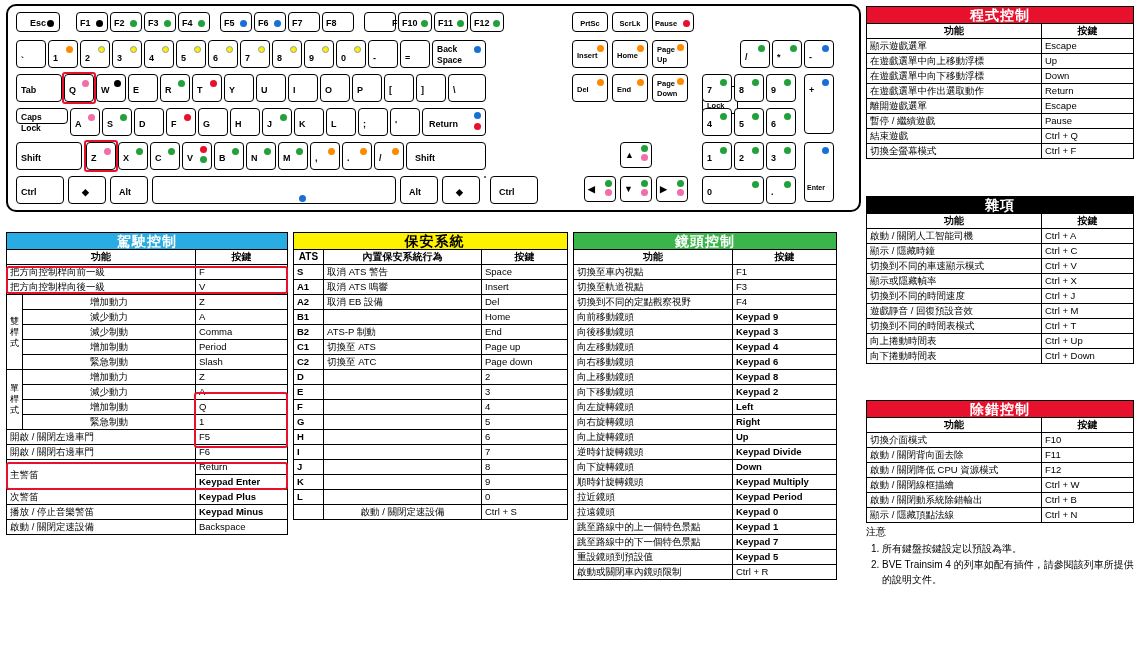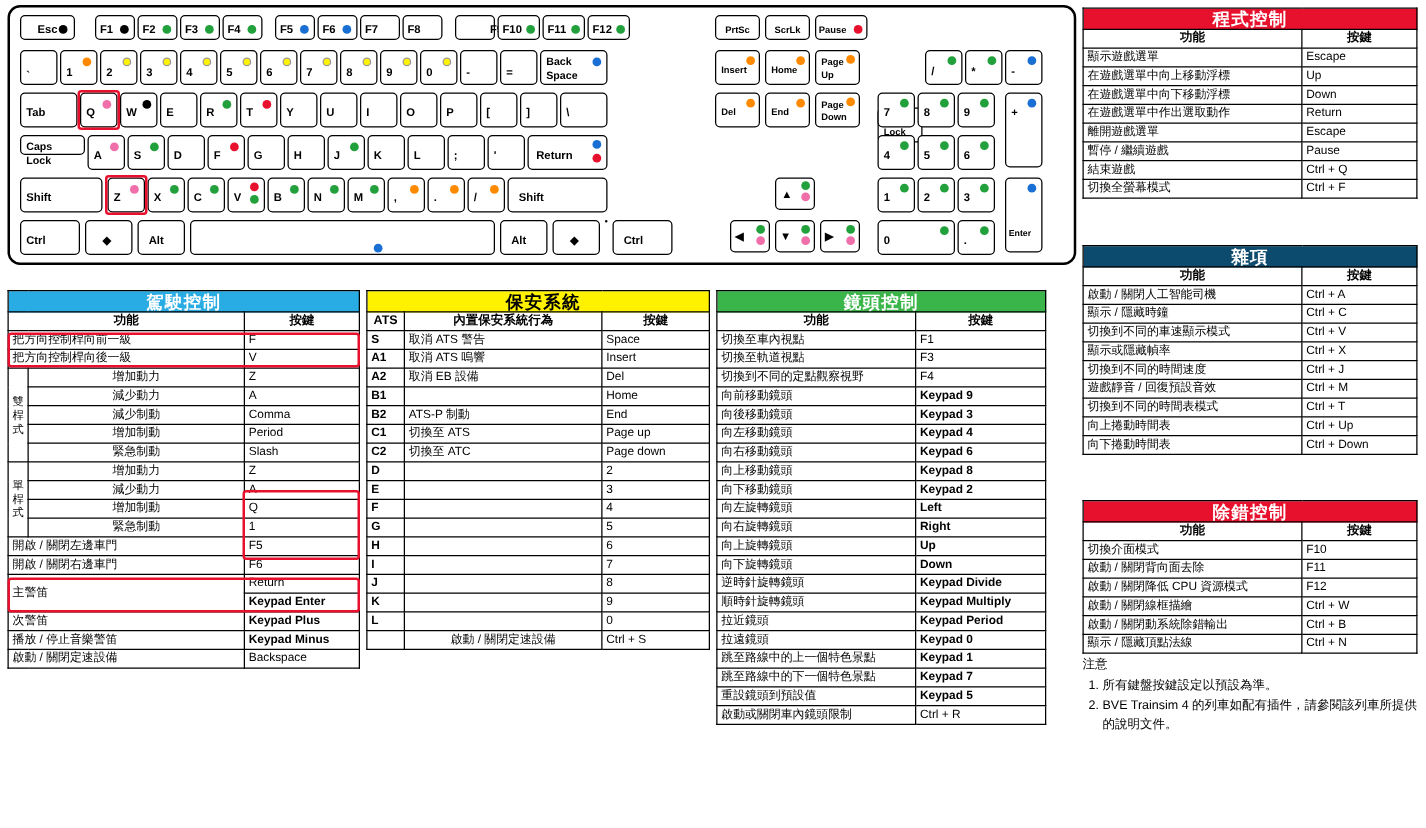--- a/index.html
+++ b/index.html
@@ -695,26 +695,26 @@
         </tr>
     <tr>
           <td>向右旋轉鏡頭</td>
           <td class="b">Right</td>
         </tr>
     <tr>
           <td>向上旋轉鏡頭</td>
           <td class="b">Up</td>
         </tr>
     <tr>
+          <td>逆時針旋轉鏡頭</td>
+          <td class="b">Keypad Divide</td>
+        </tr>
+    <tr>
           <td>向下旋轉鏡頭</td>
           <td class="b">Down</td>
-        </tr>
-    <tr>
-          <td>逆時針旋轉鏡頭</td>
-          <td class="b">Keypad Divide</td>
         </tr>
     <tr>
           <td>順時針旋轉鏡頭</td>
           <td class="b">Keypad Multiply</td>
         </tr>
     <tr>
           <td>拉近鏡頭</td>
           <td class="b">Keypad Period</td>
         </tr>
     <tr>
@@ -784,21 +784,21 @@
           <td>Ctrl + F</td>
         </tr>
   </tbody>
     </table>
 </div>
 
 <div class="panel" style="left:866px; top:196px; width:268px;">
   <table class="tbl">
     <tbody>
         <tr>
-          <th class="title" colspan="2" style="background:#0c4a6e;">雜項</th>
+          <th class="title" colspan="2" style="background:#000000;">雜項</th>
         </tr>
     <tr>
       <th class="hdr">功能</th>
       <th class="hdr" style="width:92px;">按鍵</th>
     </tr>
     <tr>
           <td>啟動 / 關閉人工智能司機</td>
           <td>Ctrl + A</td>
         </tr>
     <tr>

